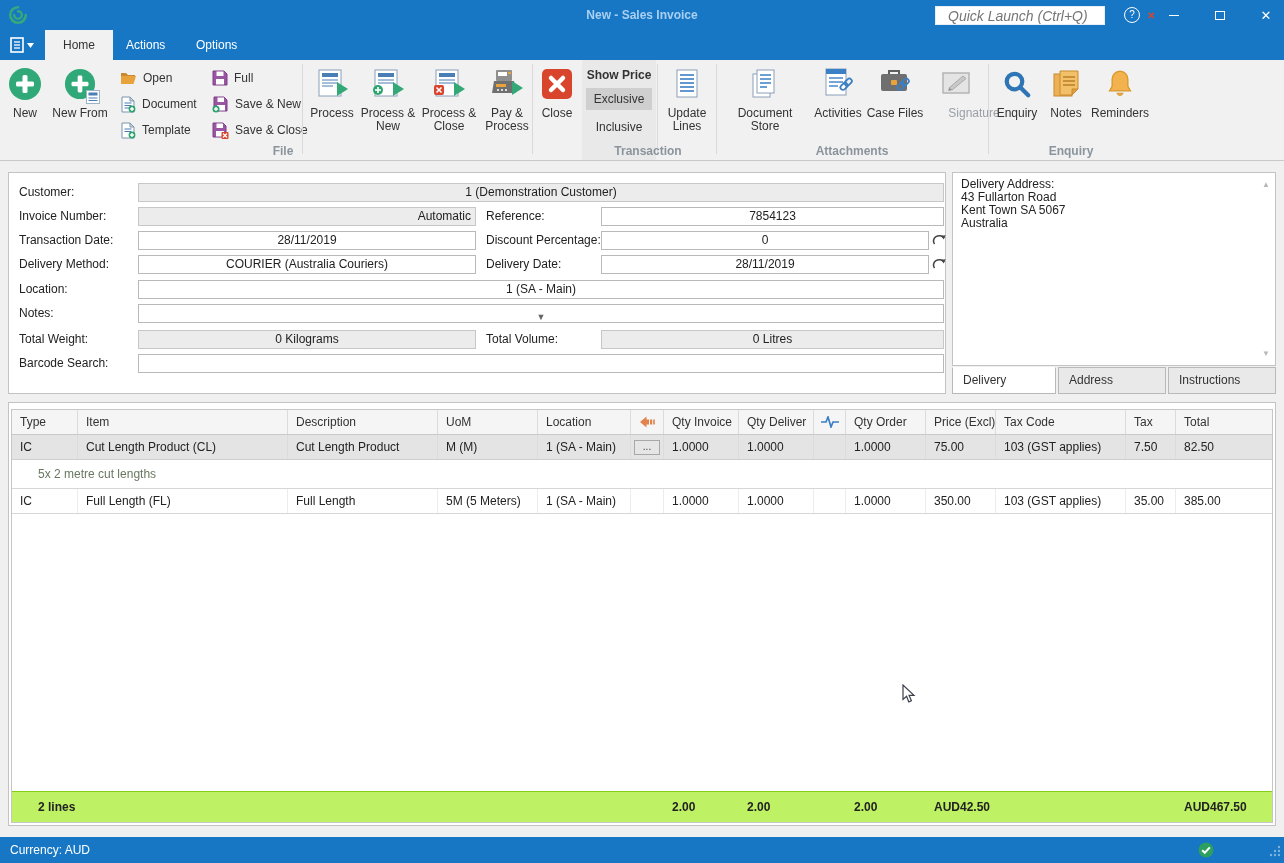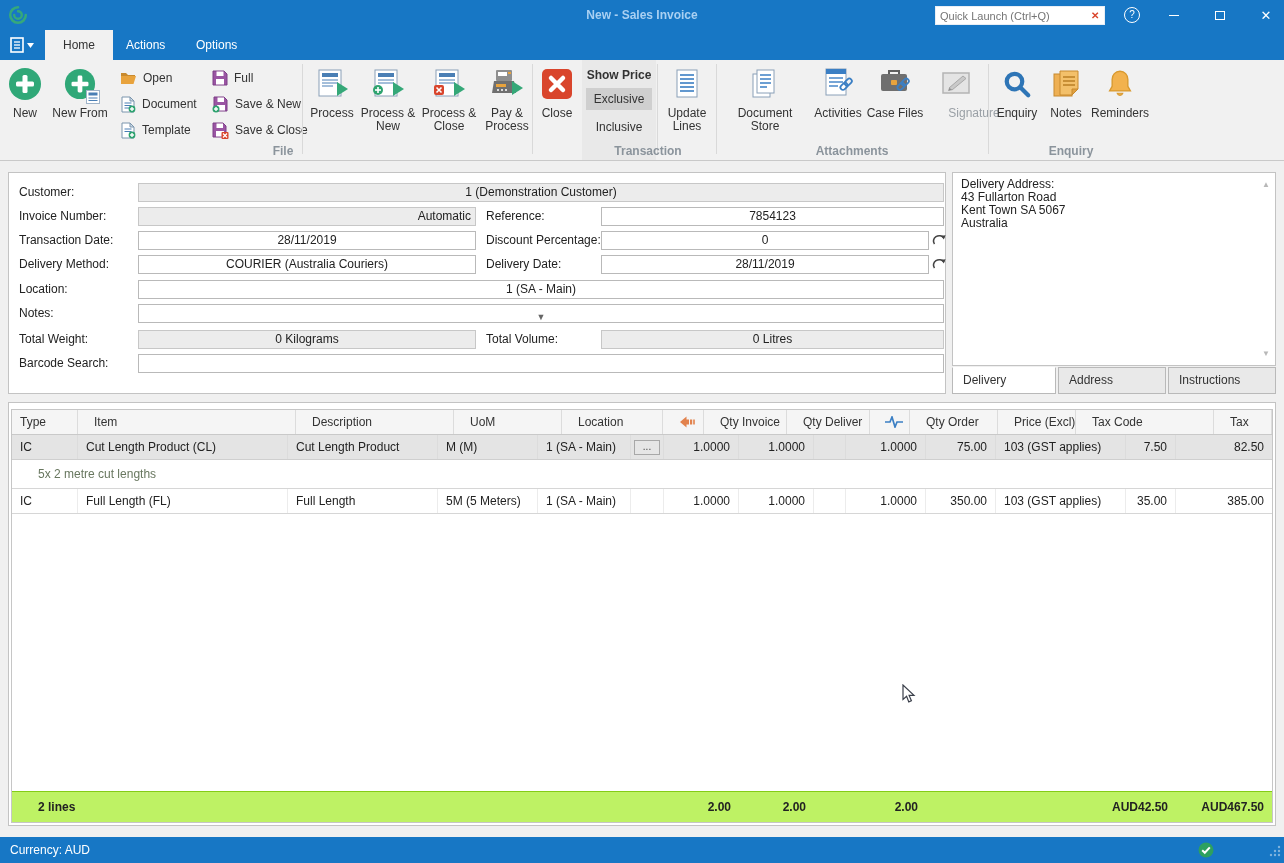--- a/index.html
+++ b/index.html
@@ -5,21 +5,21 @@
   * { box-sizing: border-box; margin: 0; padding: 0; }
   html,body { width:1284px; height:863px; }
   body { font-family:"Liberation Sans", sans-serif; font-size:12px; color:#222; background:#f0f0f0; overflow:hidden; position:relative; }
   #app { position:absolute; inset:0; width:1284px; height:863px; }
 
   
   .titlebar { position:absolute; left:0; top:0; width:1284px; height:30px; background:#1777c5; display:flex; align-items:center; }
   .app-logo { position:absolute; left:8px; top:5px; width:20px; height:20px; }
   .win-title { position:absolute; left:0; right:0; top:0; height:30px; line-height:30px; text-align:center; color:#a9d0f2; font-weight:bold; font-size:12px; pointer-events:none; }
   .quick-launch { position:absolute; left:935px; top:6px; width:170px; height:19px; background:#fff; border:1px solid #e8eef5; display:flex; align-items:center; }
-  .quick-launch input { border:none; outline:none; flex:1; font-family:"Liberation Sans",sans-serif; font-size:11px; color:#555; padding:0 4px; background:transparent; }
+  .quick-launch input { border:none; outline:none; flex:1; font-family:"Liberation Sans",sans-serif; font-size:14px; color:#555; padding:0 12px; background:transparent;font-style:italic; }
   .ql-x { color:#d9452c; font-size:10px; font-weight:bold; padding:0 5px; cursor:default; }
   .help-btn { position:absolute; left:1124px; top:7px; width:16px; height:16px; border:1.4px solid #fff; border-radius:50%; color:#fff; font-size:10px; line-height:13px; text-align:center; }
   .win-btn { position:absolute; top:0; width:44px; height:30px; display:flex; align-items:center; justify-content:center; color:#fff; }
   .wb-min { left:1152px; } .wb-max { left:1198px; } .wb-close { left:1244px; font-size:13px; }
   .min-glyph { width:10px; height:0; border-top:1px solid #fff; }
   .max-glyph { width:10px; height:9px; border:1px solid #fff; }
 
   
   .tabrow { position:absolute; left:0; top:30px; width:1284px; height:30px; background:#1777c5; }
   .menu-btn { position:absolute; left:10px; top:5px; width:30px; height:20px; display:flex; align-items:center; gap:3px; }
@@ -63,23 +63,23 @@
   .dlv-tabs { position:absolute; left:0; top:195px; width:324px; height:27px; display:flex; }
   .dlv-tab { height:27px; line-height:25px; padding-left:10px; border:1px solid #b9b9b9; background:#e9e9e9; color:#333; }
   .dlv-tab.active { background:#fff; border-top-color:#fff; }
   .dt-1 { width:104px; } .dt-2 { width:108px; margin-left:2px; } .dt-3 { width:108px; margin-left:2px; }
 
   
   .grid-panel { position:absolute; left:8px; top:402px; width:1268px; height:424px; background:#fff; border:1px solid #c3c3c3; padding:6px 2px 2px 2px; }
   .grid-inner { position:relative; width:100%; height:100%; border:1px solid #c6c6c6; }
   .grow { display:grid; grid-template-columns:66px 210px 150px 100px 93px 33px 75px 75px 32px 80px 70px 130px 50px 1fr; }
   .gcell { padding:4px 8px; border-right:1px solid #dcdcdc; white-space:nowrap; overflow:hidden; line-height:16px; }
-  .gcell.num { text-align:right; }
+  .gcell.num { }
   .gcell.icon-cell { padding:3px 3px; display:flex; align-items:center; justify-content:center; }
-  .ghead { background:#f5f5f5; border-bottom:1px solid #c9c9c9; color:#333;gap:8px; }
+  .ghead { background:#f5f5f5; border-bottom:1px solid #c9c9c9; color:#333; }
   .grow.sel { background:#e4e4e4; border-bottom:1px solid #cfcfcf; }
   .grow.plain { background:#fff; border-bottom:1px solid #d6d6d6; }
   .grow.plain .gcell { border-right:1px solid #ececec; }
   .note-row { border-bottom:1px solid #d6d6d6; padding:7px 8px 7px 26px; color:#68775f; }
   .ell-btn { width:26px; height:15px; background:#e6e6e6; border:1px solid #a8a8a8; font-size:10px; line-height:11px; text-align:center; color:#444; }
   .gfooter { position:absolute; left:0; right:0; bottom:0; border-top:1px solid #84cc16; background:#bef264; font-weight:bold; }
   .gfooter .gcell { border-right:none; padding-top:7px; padding-bottom:7px; }
   .span-left { grid-column:1 / 7; padding-left:26px; }
   .span-tax { grid-column:11 / 14; }
 

